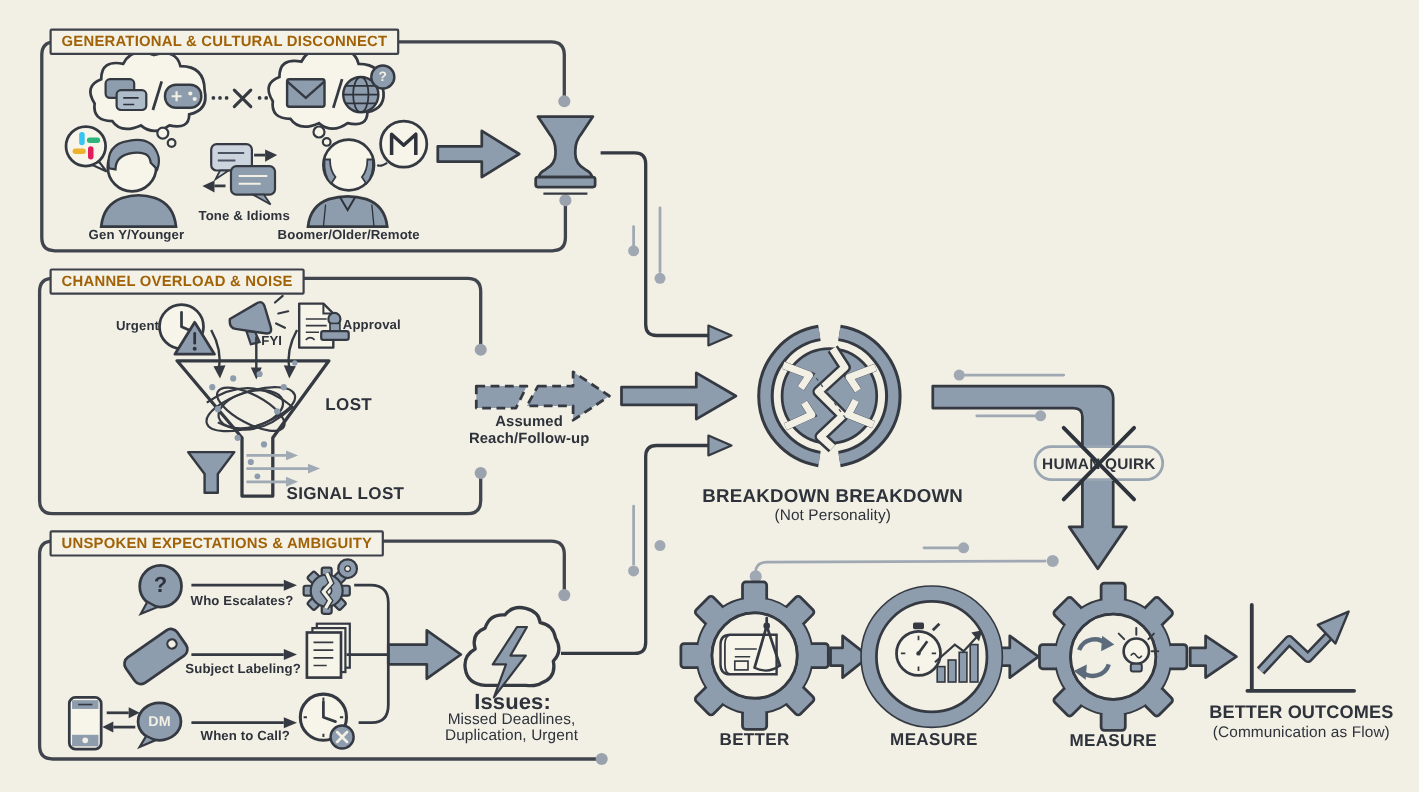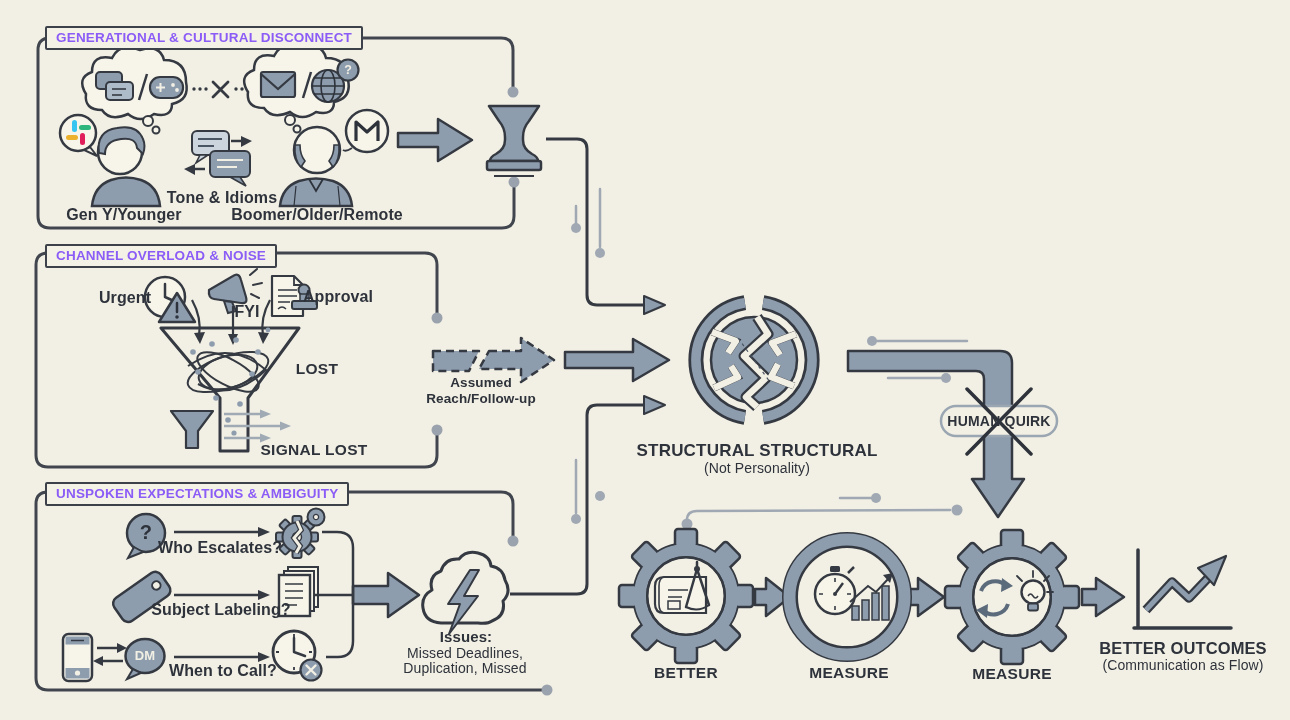--- a/index.html
+++ b/index.html
@@ -1,26 +1,26 @@
 <!DOCTYPE html>
 <html><head>
 <meta charset="utf-8">
 <style>
   html,body{margin:0;padding:0;background:#d8d6cc;}
   .canvas{position:relative;width:1290px;height:720px;background:#F2EFE4;overflow:hidden;
           font-family:"Liberation Sans",sans-serif;}
   svg{position:absolute;left:0;top:0;}
   .t{position:absolute;color:#2E333B;transform:translateX(-50%);white-space:nowrap;
-     text-align:center;font-family:"Liberation Sans",sans-serif;font-size:16px;font-weight:600;
+     text-align:center;font-family:"Liberation Sans",sans-serif;font-size:12px;font-weight:600;
      letter-spacing:0.1px;}
   .b{font-weight:bold;}
   .caps{font-size:15.5px;font-weight:bold;letter-spacing:0.3px;}
   .hdr{font-size:17px;font-weight:bold;letter-spacing:0.2px;}
   .sub{font-weight:400;font-size:14px;}
-  .tab{position:absolute;border:2.5px solid #3C414A;background:#F4F2E7;color:#8b5cf6;
+  .tab{position:absolute;border:2.5px solid #3C414A;background:#F4F2E7;color:#a16207;
        padding:2px 9px 3px 9px;font-size:13.5px;font-weight:bold;letter-spacing:0.2px;
        border-radius:2px;white-space:nowrap;}
   .wht{color:#F2EFE4;}
   #overlay{z-index:30;}
   .txt{z-index:20;}
 </style>
 </head>
 <body>
 
 <div class="canvas">
@@ -472,28 +472,28 @@
   <div class="t" style="left:220px;top:539px;">Who Escalates?</div>
   <div class="t" style="left:221px;top:601px;">Subject Labeling?</div>
   <div class="t" style="left:223px;top:662px;">When to Call?</div>
   <div class="t b wht" style="left:145px;top:648px;font-size:13px;">DM</div>
   <div class="t b" style="left:146px;top:521px;font-size:20px;">?</div>
   <div class="t b wht" style="left:348px;top:63px;font-size:12.5px;">?</div>
 
   <div class="t" style="left:481px;top:375px;font-size:13.5px;">Assumed</div>
   <div class="t" style="left:481px;top:391px;font-size:13.5px;">Reach/Follow-up</div>
 
-  <div class="t hdr" style="left:757px;top:441px;">STRUCTURAL STRUCTURAL</div>
+  <div class="t hdr" style="left:757px;top:441px;">BREAKDOWN BREAKDOWN</div>
   <div class="t sub" style="left:757px;top:460px;">(Not Personality)</div>
 
   <div class="t b" style="left:999px;top:413px;font-size:14px;letter-spacing:0.2px;">HUMAN QUIRK</div>
 
-  <div class="t b" style="left:466px;top:628px;font-size:15px;">Issues:</div>
+  <div class="t b" style="left:466px;top:628px;font-size:20px;">Issues:</div>
   <div class="t sub" style="left:465px;top:645px;">Missed Deadlines,</div>
-  <div class="t sub" style="left:465px;top:660px;">Duplication, Missed</div>
+  <div class="t sub" style="left:465px;top:660px;">Duplication, Urgent</div>
 
   <div class="t caps" style="left:686px;top:664px;">BETTER</div>
   <div class="t caps" style="left:849px;top:664px;">MEASURE</div>
   <div class="t caps" style="left:1012px;top:665px;">MEASURE</div>
   <div class="t b" style="left:1183px;top:639px;font-size:16.5px;">BETTER OUTCOMES</div>
   <div class="t sub" style="left:1183px;top:657px;">(Communication as Flow)</div>
 </div>
 
 <svg id="overlay" width="1290" height="720" viewBox="0 0 1290 720" style="pointer-events:none;">
   <g stroke="#2E333B" stroke-width="3.5" stroke-linecap="round">

